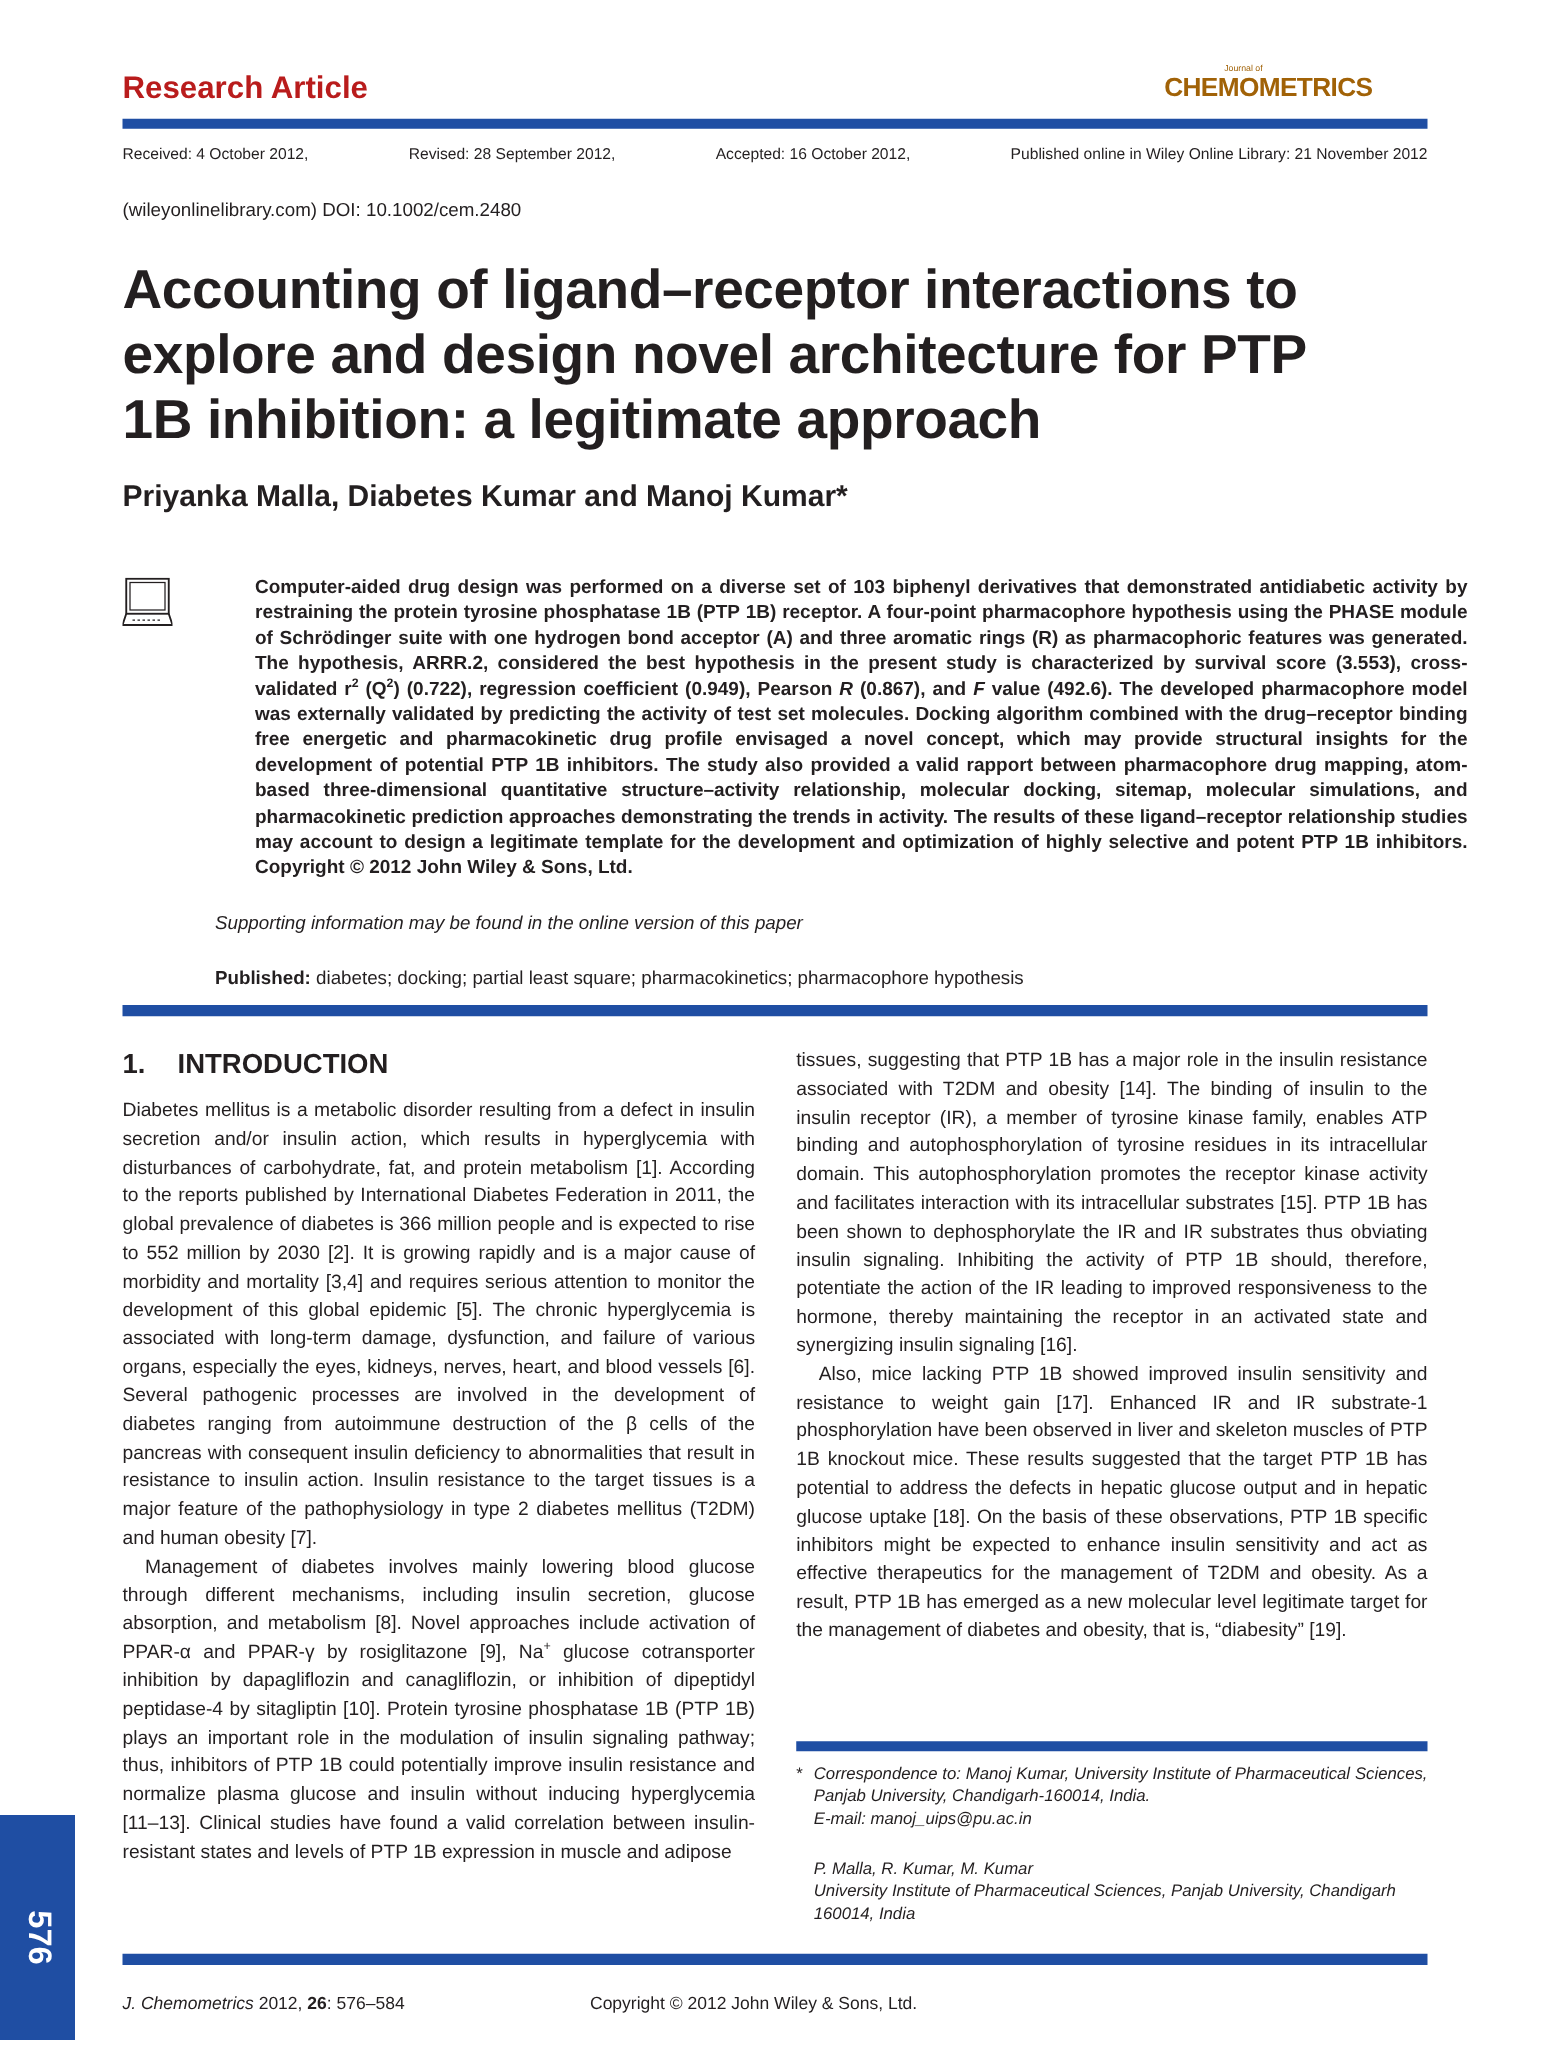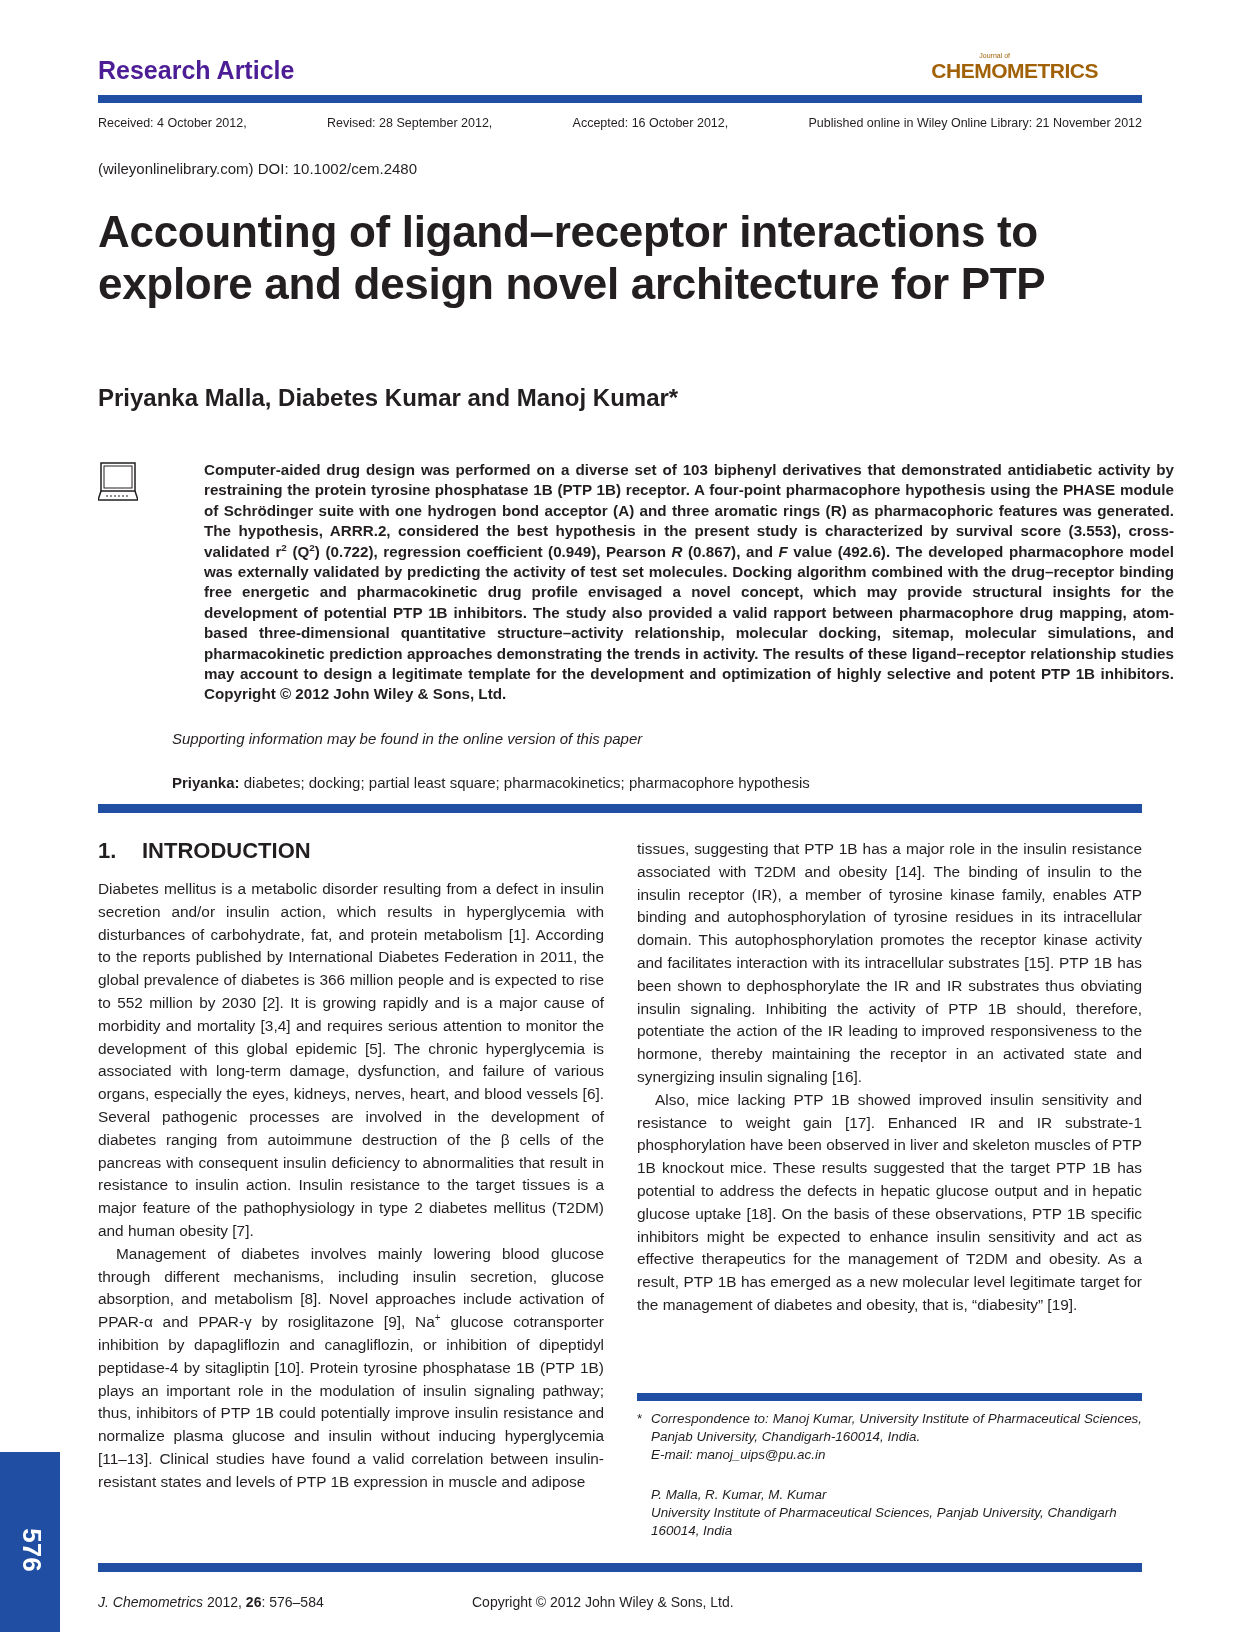--- a/index.html
+++ b/index.html
@@ -1,20 +1,20 @@
 <!DOCTYPE html>
 <html><head>
 <meta charset="utf-8">
 <style>
   html, body { margin:0; padding:0; background:#ffffff; }
   body { width:1241px; height:1648px; position:relative; overflow:hidden;
          font-family:"Liberation Sans", sans-serif; color:#231f20; }
   .abs { position:absolute; }
   .bar { background:#1f4ea3; position:absolute; }
-  .research { left:98px; top:56px; font-size:25px; font-weight:bold; color:#4c1d95; }
+  .research { left:98px; top:56px; font-size:25px; font-weight:bold; color:#b91c1c; }
   .journal { right:143px; top:52px; text-align:right; color:#a16207; }
   .journal .small { font-size:7px; line-height:8px; display:block; text-align:left; margin-left:48px;}
   .journal .big { font-size:21px; font-weight:bold; letter-spacing:-0.5px; line-height:22px; }
   .dates { top:116px; left:98px; width:1044px; font-size:12.5px; display:flex; justify-content:space-between; }
   .doi { top:160px; left:98px; font-size:15px; }
   .title { top:206px; left:98px; width:1050px; font-size:44px; font-weight:bold; line-height:52px; letter-spacing:-0.3px; }
   .authors { top:384px; left:98px; font-size:24px; font-weight:bold; }
   .comp-icon { left:98px; top:462px; width:40px; height:42px; }
   .abstract { top:460px; left:172px; width:970px; font-size:15.2px; font-weight:bold; line-height:20.4px; text-align:justify;margin-left:32px; }
   .supp { top:730px; left:172px; font-size:15px; font-style:italic; }
@@ -51,34 +51,35 @@
   <span>Received: 4 October 2012,</span>
   <span>Revised: 28 September 2012,</span>
   <span>Accepted: 16 October 2012,</span>
   <span>Published online in Wiley Online Library: 21 November 2012</span>
 </div>
 <div class="abs doi">(wileyonlinelibrary.com) DOI: 10.1002/cem.2480</div>
 
 <div class="abs title">
   <div>Accounting of ligand–receptor interactions to</div>
   <div>explore and design novel architecture for PTP</div>
+  <div>1B inhibition: a legitimate approach</div>
 </div>
 <div class="abs authors">Priyanka Malla, Diabetes Kumar and Manoj Kumar*</div>
 
 <div class="abs comp-icon">
   <svg width="40" height="42" viewBox="0 0 40 42">
     <rect x="3" y="1" width="34" height="28" fill="none" stroke="#231f20" stroke-width="1.5"></rect>
     <rect x="6" y="4" width="28" height="22" fill="none" stroke="#231f20" stroke-width="1"></rect>
     <path d="M3 29 L0 38 L40 38 L37 29" fill="none" stroke="#231f20" stroke-width="1.5"></path>
     <line x1="8" y1="34" x2="32" y2="34" stroke="#231f20" stroke-width="1" stroke-dasharray="2,2"></line>
   </svg>
 </div>
 <div class="abs abstract"><span>Computer-aided drug design was performed on a diverse set of 103 biphenyl derivatives that demonstrated antidiabetic activity by restraining the protein tyrosine phosphatase 1B (PTP 1B) receptor. A four-point pharmacophore hypothesis using the PHASE module of Schrödinger suite with one hydrogen bond acceptor (A) and three aromatic rings (R) as pharmacophoric features was generated. The hypothesis, ARRR.2, considered the best hypothesis in the present study is characterized by survival score (3.553), cross-validated r</span><sup>2</sup><span> (Q</span><sup>2</sup><span>) (0.722), regression coefficient (0.949), Pearson </span><i>R</i><span> (0.867), and </span><i>F</i><span> value (492.6). The developed pharmacophore model was externally validated by predicting the activity of test set molecules. Docking algorithm combined with the drug–receptor binding free energetic and pharmacokinetic drug profile envisaged a novel concept, which may provide structural insights for the development of potential PTP 1B inhibitors. The study also provided a valid rapport between pharmacophore drug mapping, atom-based three-dimensional quantitative structure–activity relationship, molecular docking, sitemap, molecular simulations, and pharmacokinetic prediction approaches demonstrating the trends in activity. The results of these ligand–receptor relationship studies may account to design a legitimate template for the development and optimization of highly selective and potent PTP 1B inhibitors. Copyright © 2012 John Wiley &amp; Sons, Ltd.</span></div>
 <div class="abs supp">Supporting information may be found in the online version of this paper</div>
-<div class="abs keywords"><b>Priyanka:</b><span> diabetes; docking; partial least square; pharmacokinetics; pharmacophore hypothesis</span></div>
+<div class="abs keywords"><b>Published:</b><span> diabetes; docking; partial least square; pharmacokinetics; pharmacophore hypothesis</span></div>
 <div class="bar" style="left:98px; top:804px; width:1044px; height:9px;"></div>
 
 <div class="abs section"><span class="num">1.</span><span>INTRODUCTION</span></div>
 
 <div class="abs col col1">
   <p>Diabetes mellitus is a metabolic disorder resulting from a defect in insulin secretion and/or insulin action, which results in hyperglycemia with disturbances of carbohydrate, fat, and protein metabolism [1]. According to the reports published by International Diabetes Federation in 2011, the global prevalence of diabetes is 366 million people and is expected to rise to 552 million by 2030 [2]. It is growing rapidly and is a major cause of morbidity and mortality [3,4] and requires serious attention to monitor the development of this global epidemic [5]. The chronic hyperglycemia is associated with long-term damage, dysfunction, and failure of various organs, especially the eyes, kidneys, nerves, heart, and blood vessels [6]. Several pathogenic processes are involved in the development of diabetes ranging from autoimmune destruction of the β cells of the pancreas with consequent insulin deficiency to abnormalities that result in resistance to insulin action. Insulin resistance to the target tissues is a major feature of the pathophysiology in type 2 diabetes mellitus (T2DM) and human obesity [7].</p>
   <p class="indent"><span>Management of diabetes involves mainly lowering blood glucose through different mechanisms, including insulin secretion, glucose absorption, and metabolism [8]. Novel approaches include activation of PPAR-α and PPAR-γ by rosiglitazone [9], Na</span><sup>+</sup><span> glucose cotransporter inhibition by dapagliflozin and canagliflozin, or inhibition of dipeptidyl peptidase-4 by sitagliptin [10]. Protein tyrosine phosphatase 1B (PTP 1B) plays an important role in the modulation of insulin signaling pathway; thus, inhibitors of PTP 1B could potentially improve insulin resistance and normalize plasma glucose and insulin without inducing hyperglycemia [11–13]. Clinical studies have found a valid correlation between insulin-resistant states and levels of PTP 1B expression in muscle and adipose</span></p>
 </div>
 
 <div class="abs col col2">

